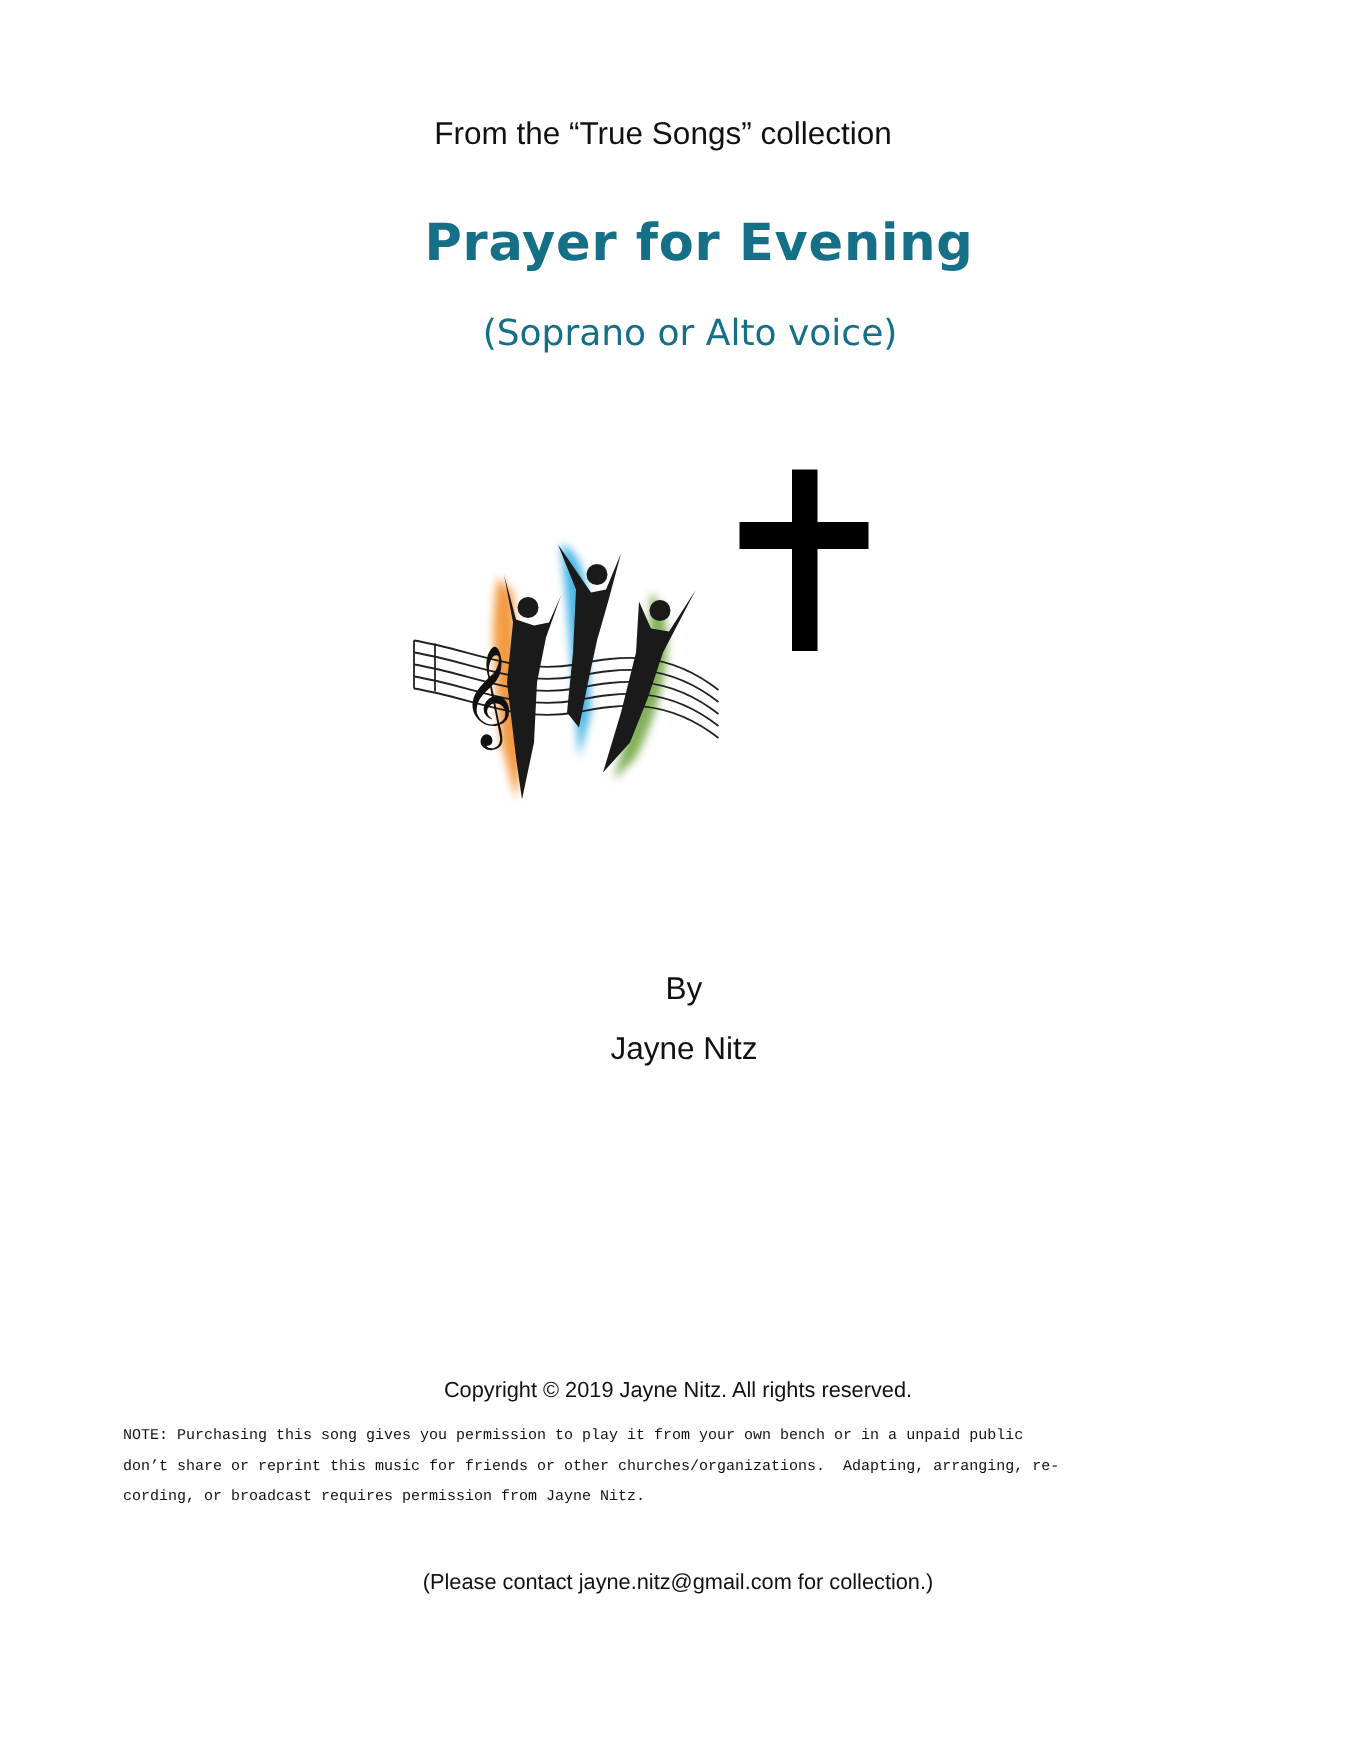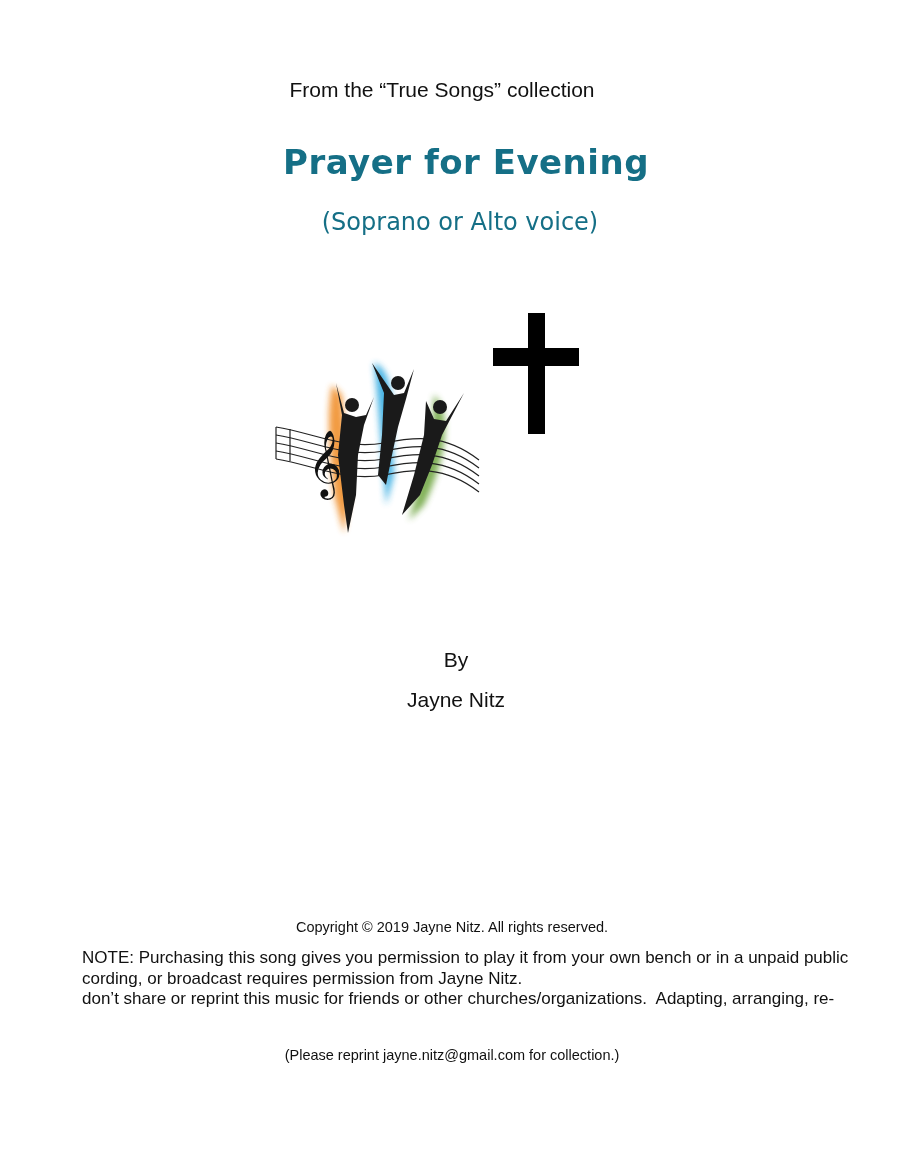--- a/index.html
+++ b/index.html
@@ -10,21 +10,21 @@
   #collection { top: 78px; font-size: 21px; left: -8px; }
   #title { top: 142px; font-family: "DejaVu Sans", sans-serif; font-weight: bold;
            font-size: 34px; color: #156f86; letter-spacing: 0.5px; margin-left: 16px; }
   #subtitle { top: 208px; font-family: "DejaVu Sans", sans-serif; font-size: 24px;
               color: #156f86; left: 10px; }
   #logo { left: 274px; top: 355px; width: 210px; height: 185px; }
   #cross { left: 490px; top: 310px; width: 92px; height: 128px; }
   #by { top: 648px; font-size: 21px; left: 6px; }
   #author { top: 688px; font-size: 21px; left: 6px; }
   #copyright { top: 919px; font-size: 14.5px; left: 2px; }
-  #note { left: 82px; top: 948px; width: 760px; font-size: 17px; line-height: 20.5px; }
+  #note { left: 82px; top: 948px; width: 760px; font-size: 10px; line-height: 20.5px; font-family: Liberation Mono, monospace; }
   #contact { top: 1047px; font-size: 14.5px; left: 2px; }
   #contact b { font-weight: normal; }
 </style>
 </head>
 <body>
 
 <div id="collection" class="abs center">From the “True Songs” collection</div>
 <div id="title" class="abs center">Prayer for Evening</div>
 <div id="subtitle" class="abs center">(Soprano or Alto voice)</div>
 
@@ -70,17 +70,17 @@
   <rect x="3" y="38" width="86" height="18" fill="#000"></rect>
 </svg>
 
 <div id="by" class="abs center">By</div>
 <div id="author" class="abs center">Jayne Nitz</div>
 
 <div id="copyright" class="abs center">Copyright © 2019 Jayne Nitz. All rights reserved.</div>
 
 <div id="note" class="abs">
   <div style="white-space: pre;">NOTE: Purchasing this song gives you permission to play it from your own bench or in a unpaid public</div>
+  <div style="white-space: pre;">don’t share or reprint this music for friends or other churches/organizations.  Adapting, arranging, re-</div>
   <div style="white-space: pre;">cording, or broadcast requires permission from Jayne Nitz.</div>
-  <div style="white-space: pre;">don’t share or reprint this music for friends or other churches/organizations.  Adapting, arranging, re-</div>
 </div>
 
-<div id="contact" class="abs center"><span>(Please reprint </span><b>jayne.nitz@gmail.com</b><span> for collection.)</span></div>
+<div id="contact" class="abs center"><span>(Please contact </span><b>jayne.nitz@gmail.com</b><span> for collection.)</span></div>
 
 </body></html>

